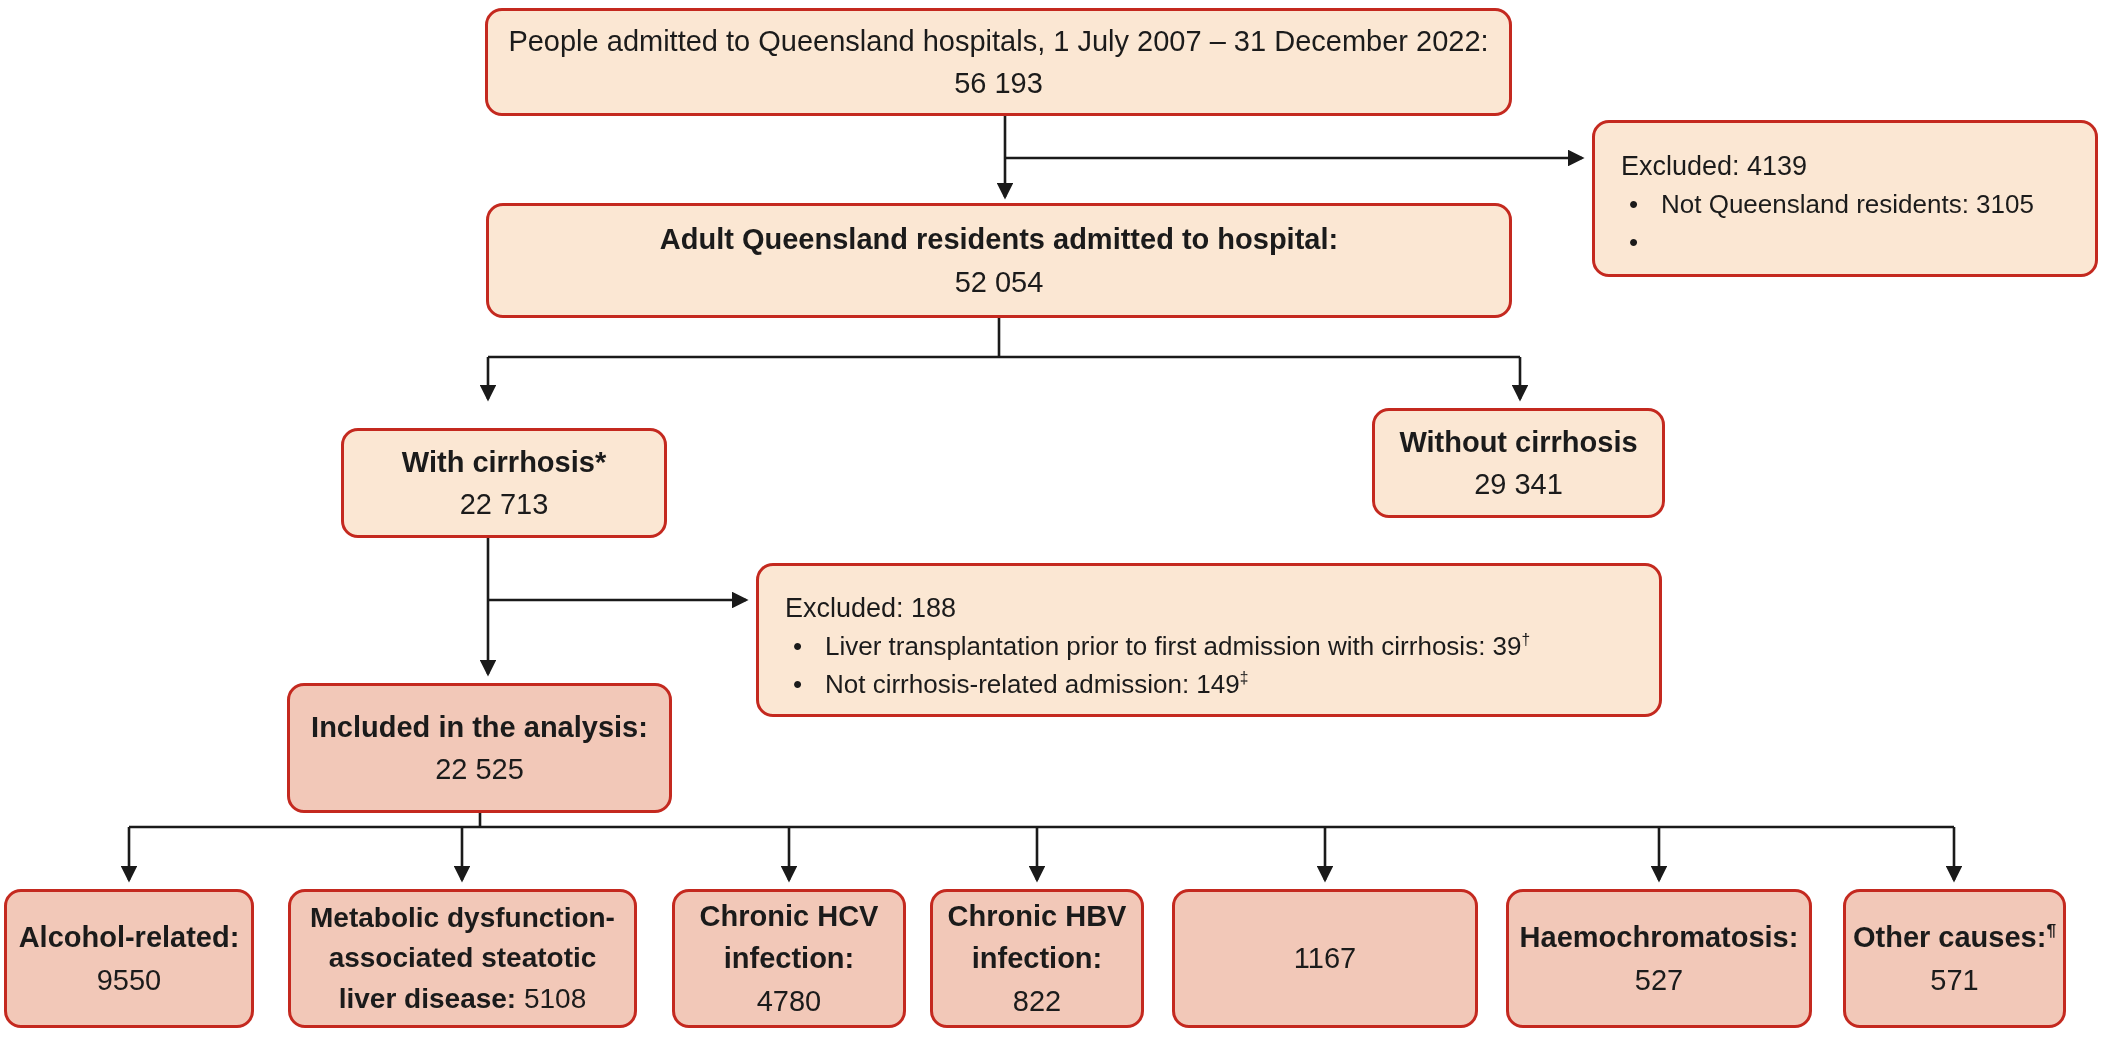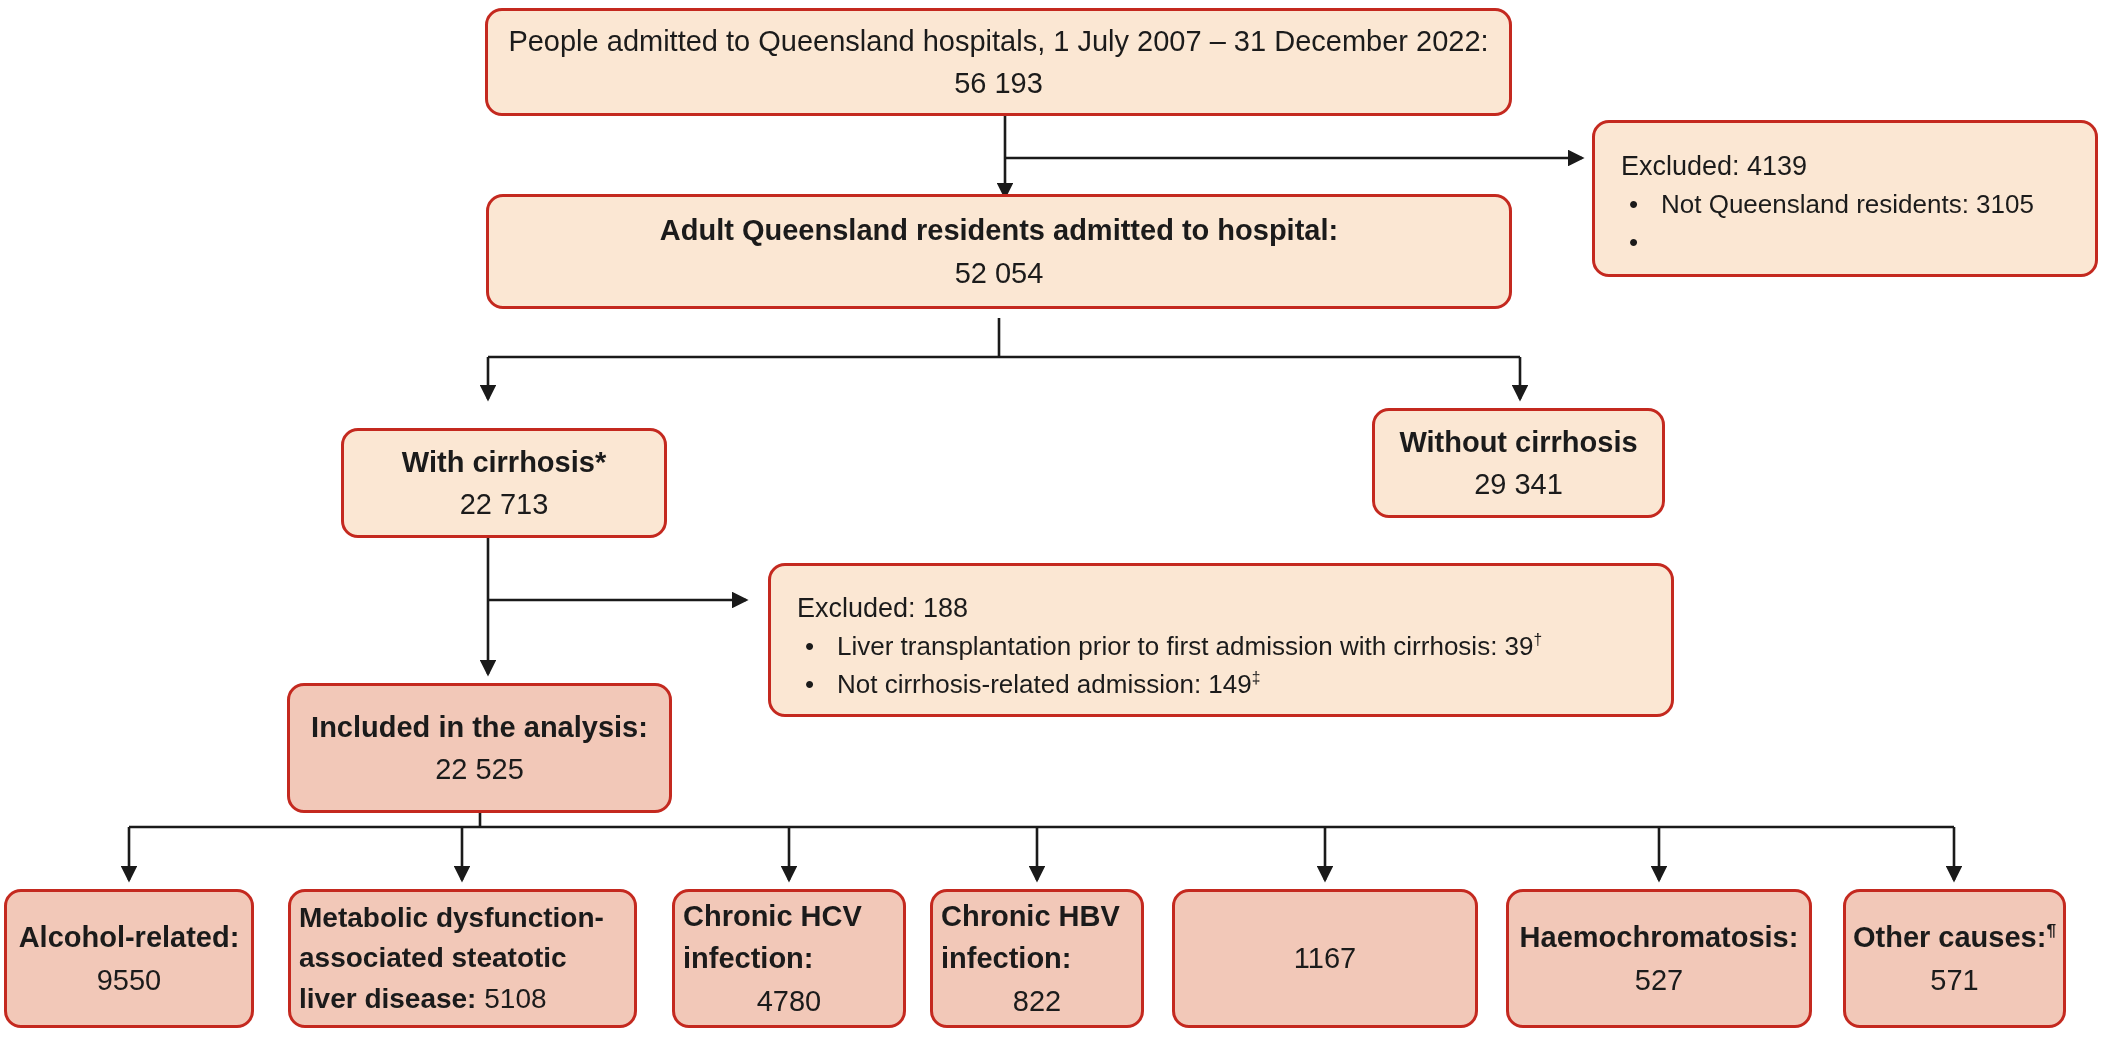--- a/index.html
+++ b/index.html
@@ -25,20 +25,21 @@
   .box {
     position: absolute;
     box-sizing: border-box;
     border: 3px solid var(--border, #c4291f);
     background: var(--light, #fbe7d3);
     border-radius: 17px;
     display: flex;
     flex-direction: column;
     align-items: center;
     justify-content: center;
+    text-align: center;
     font-size: 29px;
     line-height: 1.45;
     padding: 6px 10px;
   }
   .box.dark { background: var(--dark, #f2c8b8); }
   .box .lbl { font-weight: bold; }
   .box.plain .lbl { font-weight: normal; }
   .box .val { font-weight: normal; }
   .box.note {
     align-items: flex-start;
@@ -103,36 +104,36 @@
   <div class="note-title">Excluded: 4139</div>
   <div class="bullet">
     <span class="dot">•</span>
     <span><span>Not Queensland residents: 3105</span></span>
   </div>
   <div class="bullet">
     <span class="dot">•</span>
   </div>
 </div>
 
-<div class="box" style="left:486px; top:194px; width:1026px; height:115px;">
+<div class="box" style="left:486px; top:203px; width:1026px; height:115px;">
   <div class="lbl">Adult Queensland residents admitted to hospital:</div>
   <div class="val">52 054</div>
 </div>
 
 <div class="box" style="left:341px; top:428px; width:326px; height:110px;">
   <div class="lbl">With cirrhosis*</div>
   <div class="val">22 713</div>
 </div>
 
 <div class="box" style="left:1372px; top:408px; width:293px; height:110px;">
   <div class="lbl">Without cirrhosis</div>
   <div class="val">29 341</div>
 </div>
 
-<div class="box note" style="left:756px; top:563px; width:906px; height:154px;margin-left:12px;">
+<div class="box note" style="left:756px; top:563px; width:906px; height:154px;">
   <div class="note-title">Excluded: 188</div>
   <div class="bullet">
     <span class="dot">•</span>
     <span><span>Liver transplantation prior to first admission with cirrhosis: 39</span><sup class="fn">†</sup></span>
   </div>
   <div class="bullet">
     <span class="dot">•</span>
     <span><span>Not cirrhosis-related admission: 149</span><sup class="fn">‡</sup></span>
   </div>
 </div>

